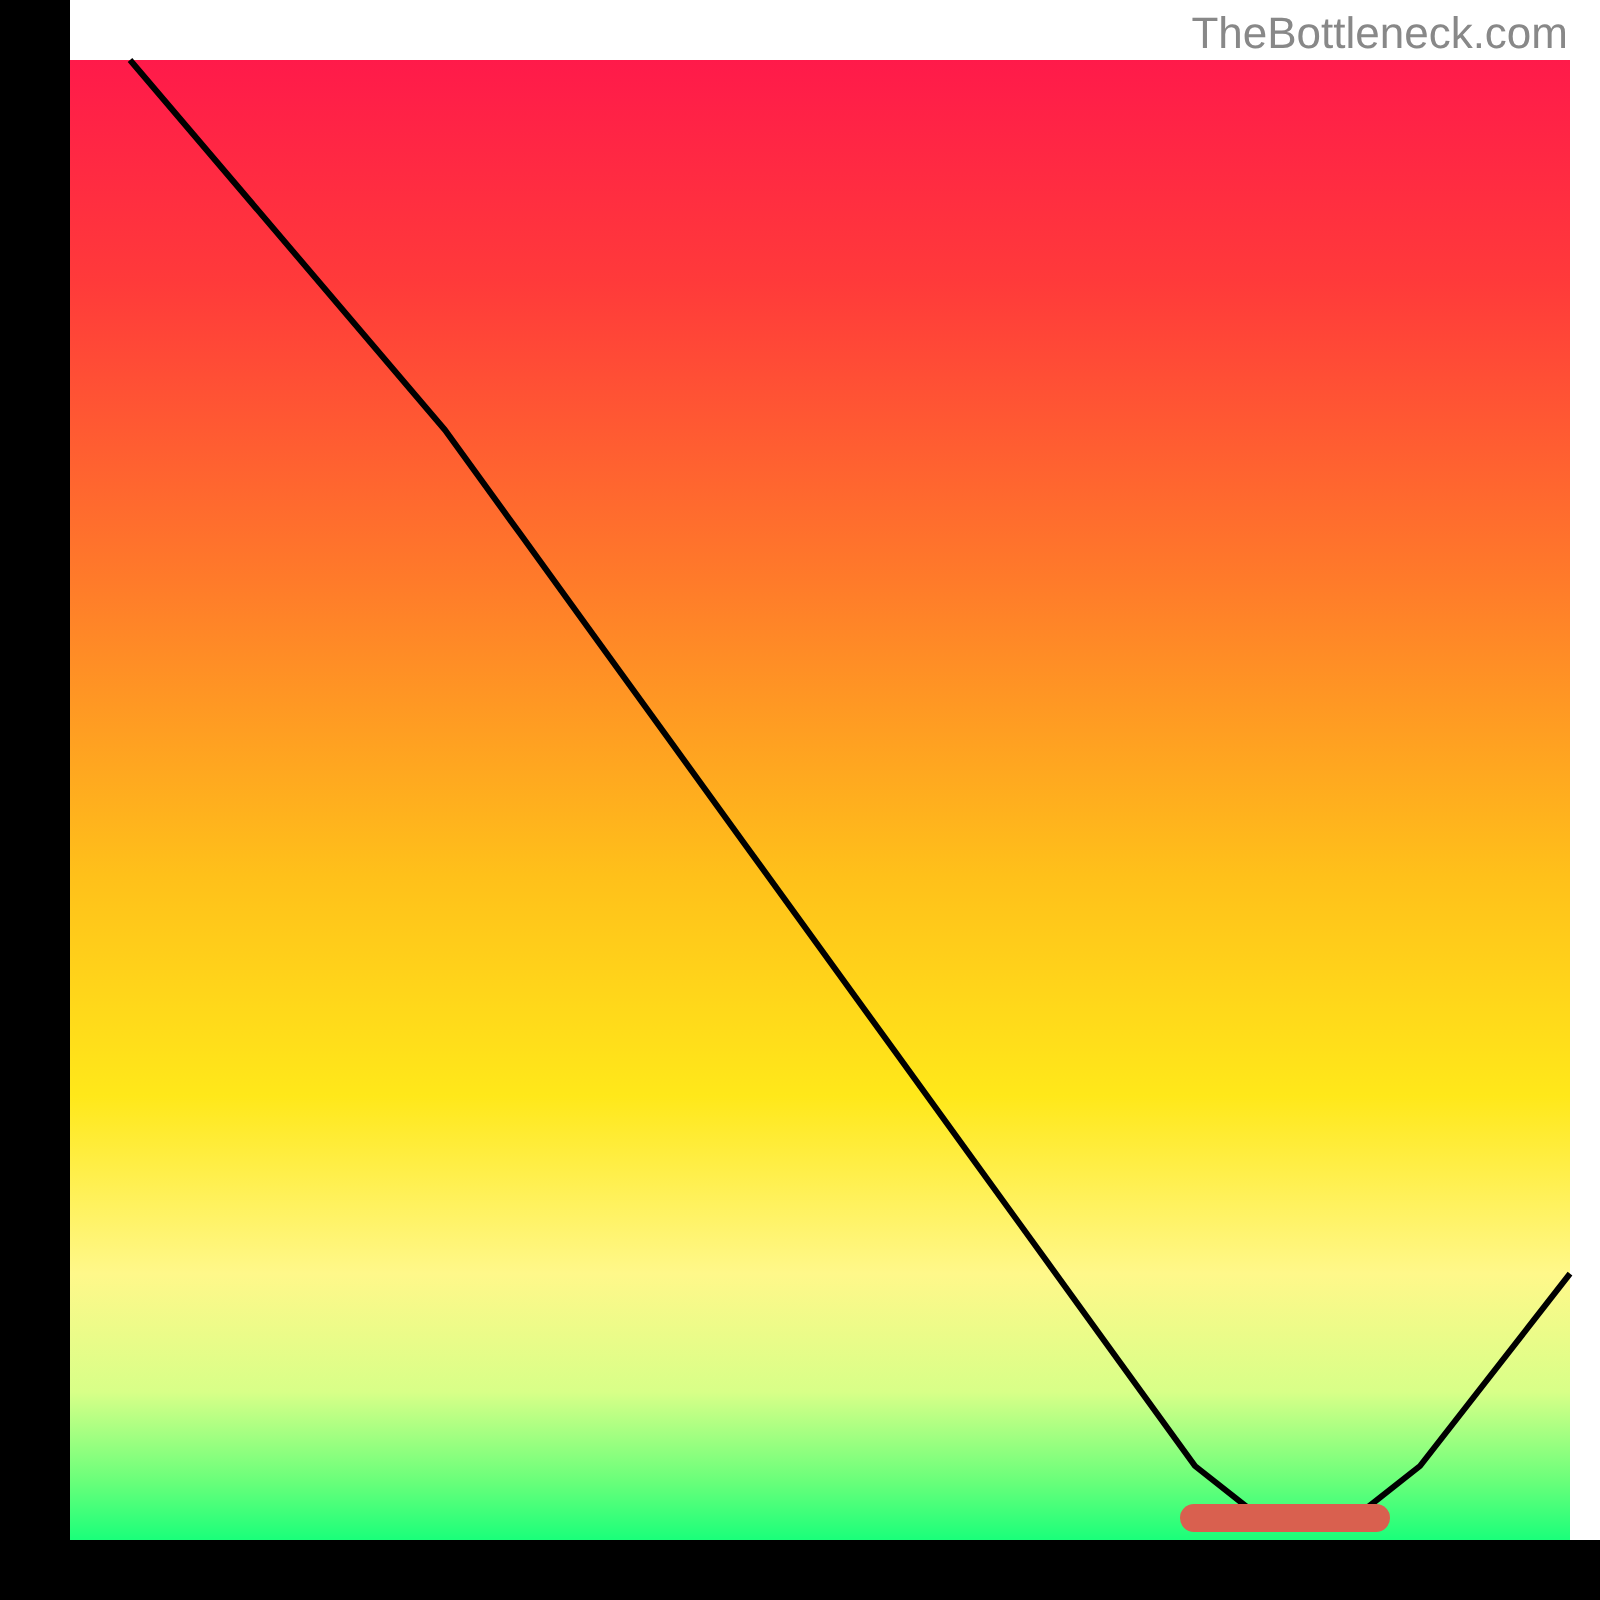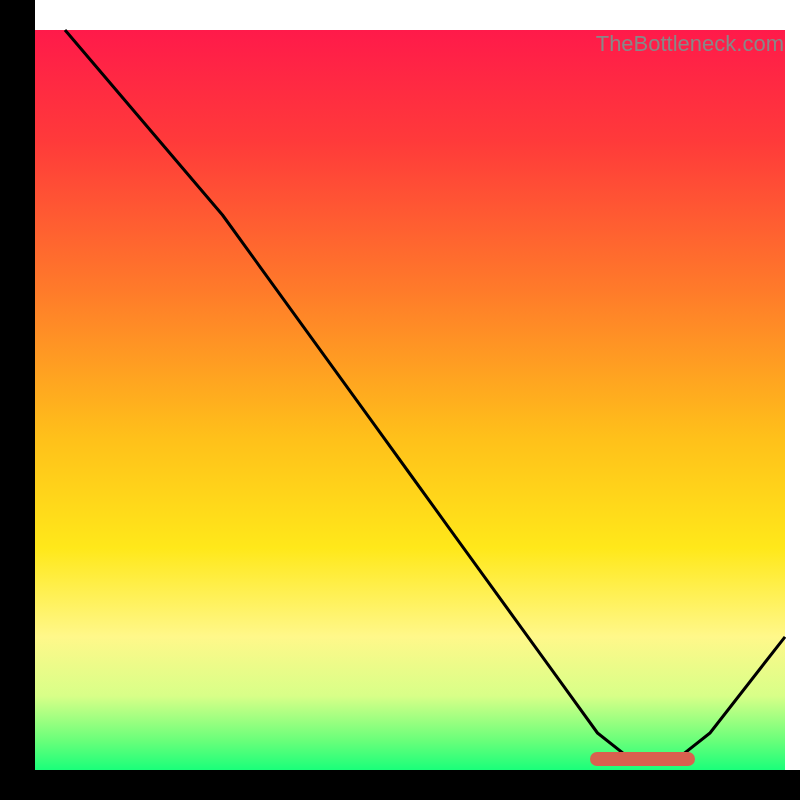--- a/index.html
+++ b/index.html
@@ -16,21 +16,20 @@
     height: 800px;
   }
   .watermark {
     position: absolute;
     top: 4px;
     right: 16px;
     color: #888;
     font-size: 22px;
     font-family: Arial, sans-serif;
     z-index: 10;
-    margin-top: 27px;
   }
   svg {
     display: block;
   }
 </style>
 </head>
 <body>
 
 <div class="container">
   <div class="watermark">TheBottleneck.com</div>

